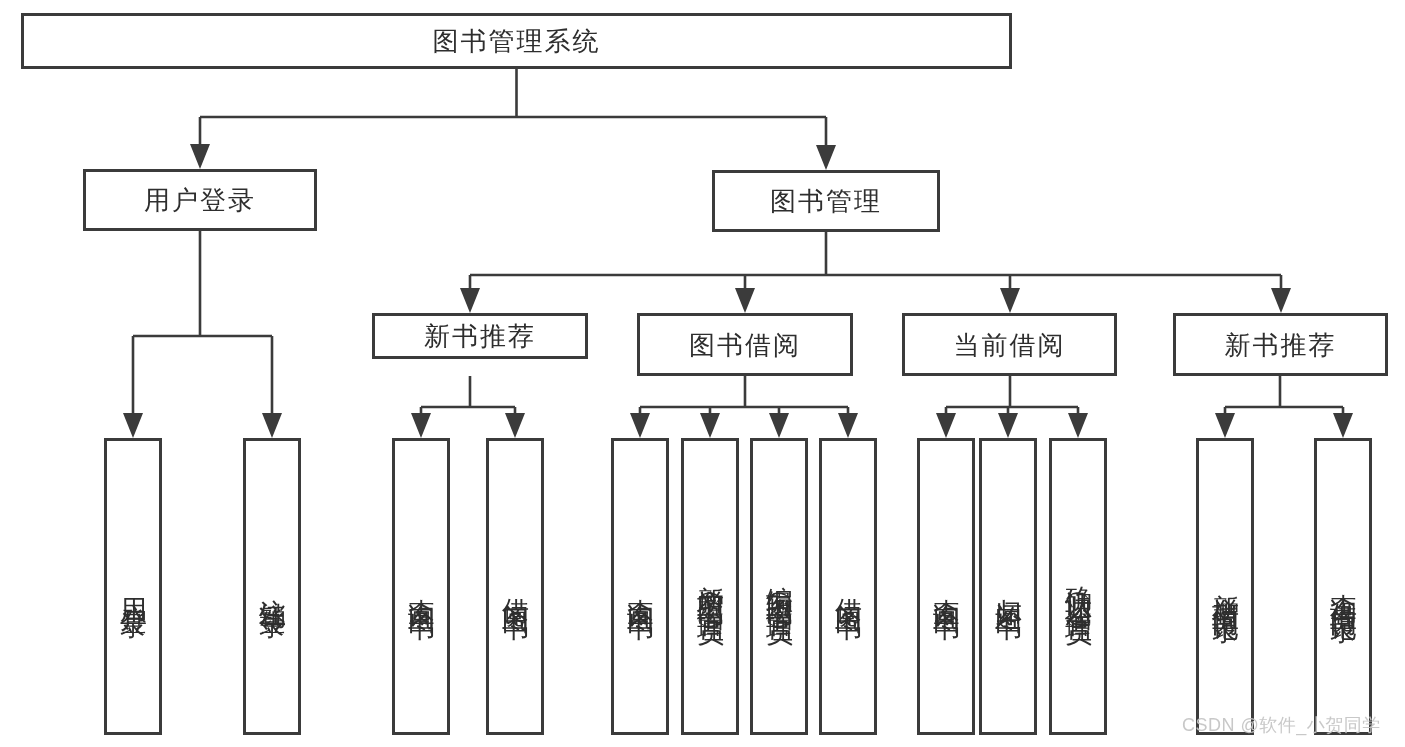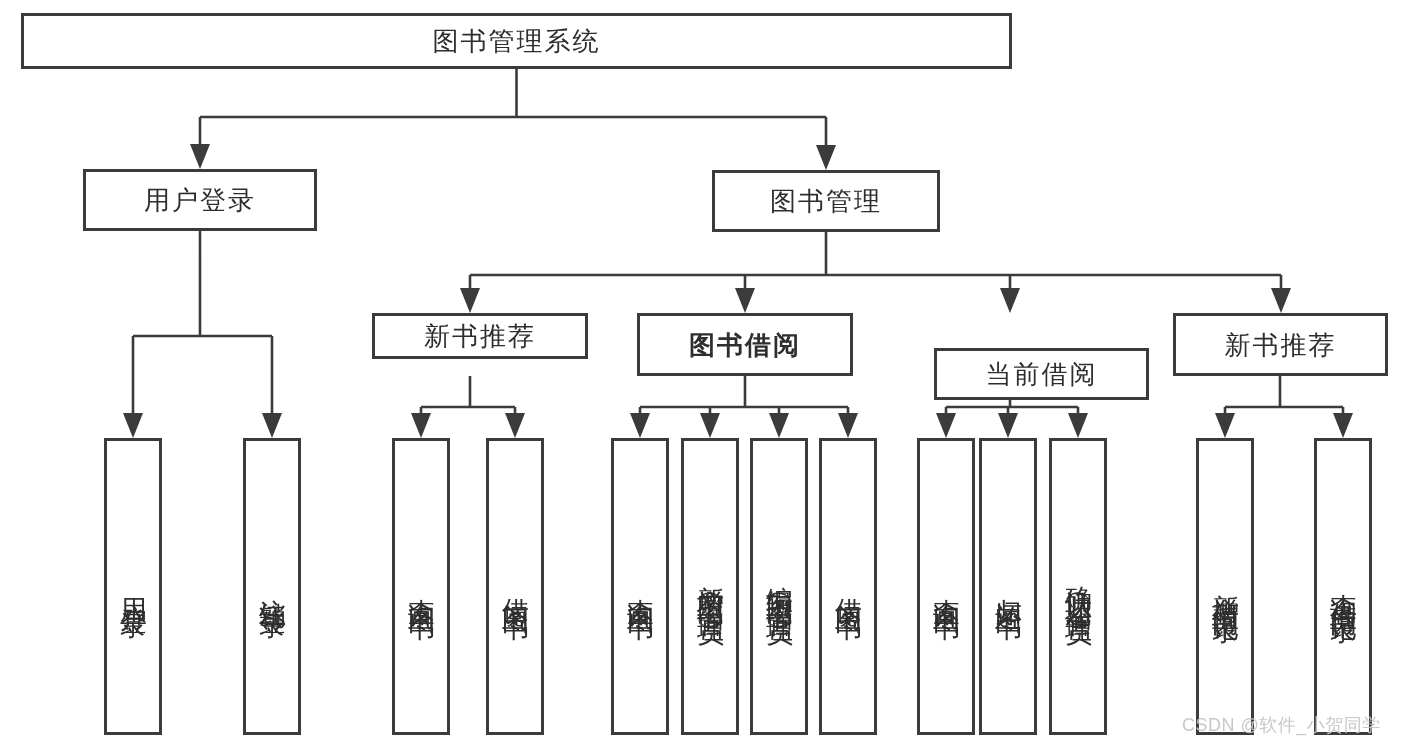--- a/index.html
+++ b/index.html
@@ -68,24 +68,24 @@
   <div class="node h-node" style="left:83px;top:169px;width:234px;height:62px;">
     <span class="label">用户登录</span>
   </div>
   <div class="node h-node" style="left:712px;top:170px;width:228px;height:62px;">
     <span class="label">图书管理</span>
   </div>
 
   <div class="node h-node" style="left:372px;top:313px;width:216px;height:46px;justify-content:center;">
     <span class="label">新书推荐</span>
   </div>
-  <div class="node h-node" style="left:637px;top:313px;width:216px;height:63px;font-weight:bold;">
+  <div class="node h-node" style="left:637px;top:313px;width:216px;height:63px;">
     <span class="label">图书借阅</span>
   </div>
-  <div class="node h-node" style="left:934px;top:313px;width:215px;height:52px;margin-top:35px;">
+  <div class="node h-node" style="left:902px;top:313px;width:215px;height:63px;">
     <span class="label">当前借阅</span>
   </div>
   <div class="node h-node" style="left:1173px;top:313px;width:215px;height:63px;">
     <span class="label">新书推荐</span>
   </div>
 
   <div class="node v-node" style="left:104px;top:438px;width:58px;height:297px;">
     <span class="label">用户登录</span>
   </div>
   <div class="node v-node" style="left:243px;top:438px;width:58px;height:297px;">

